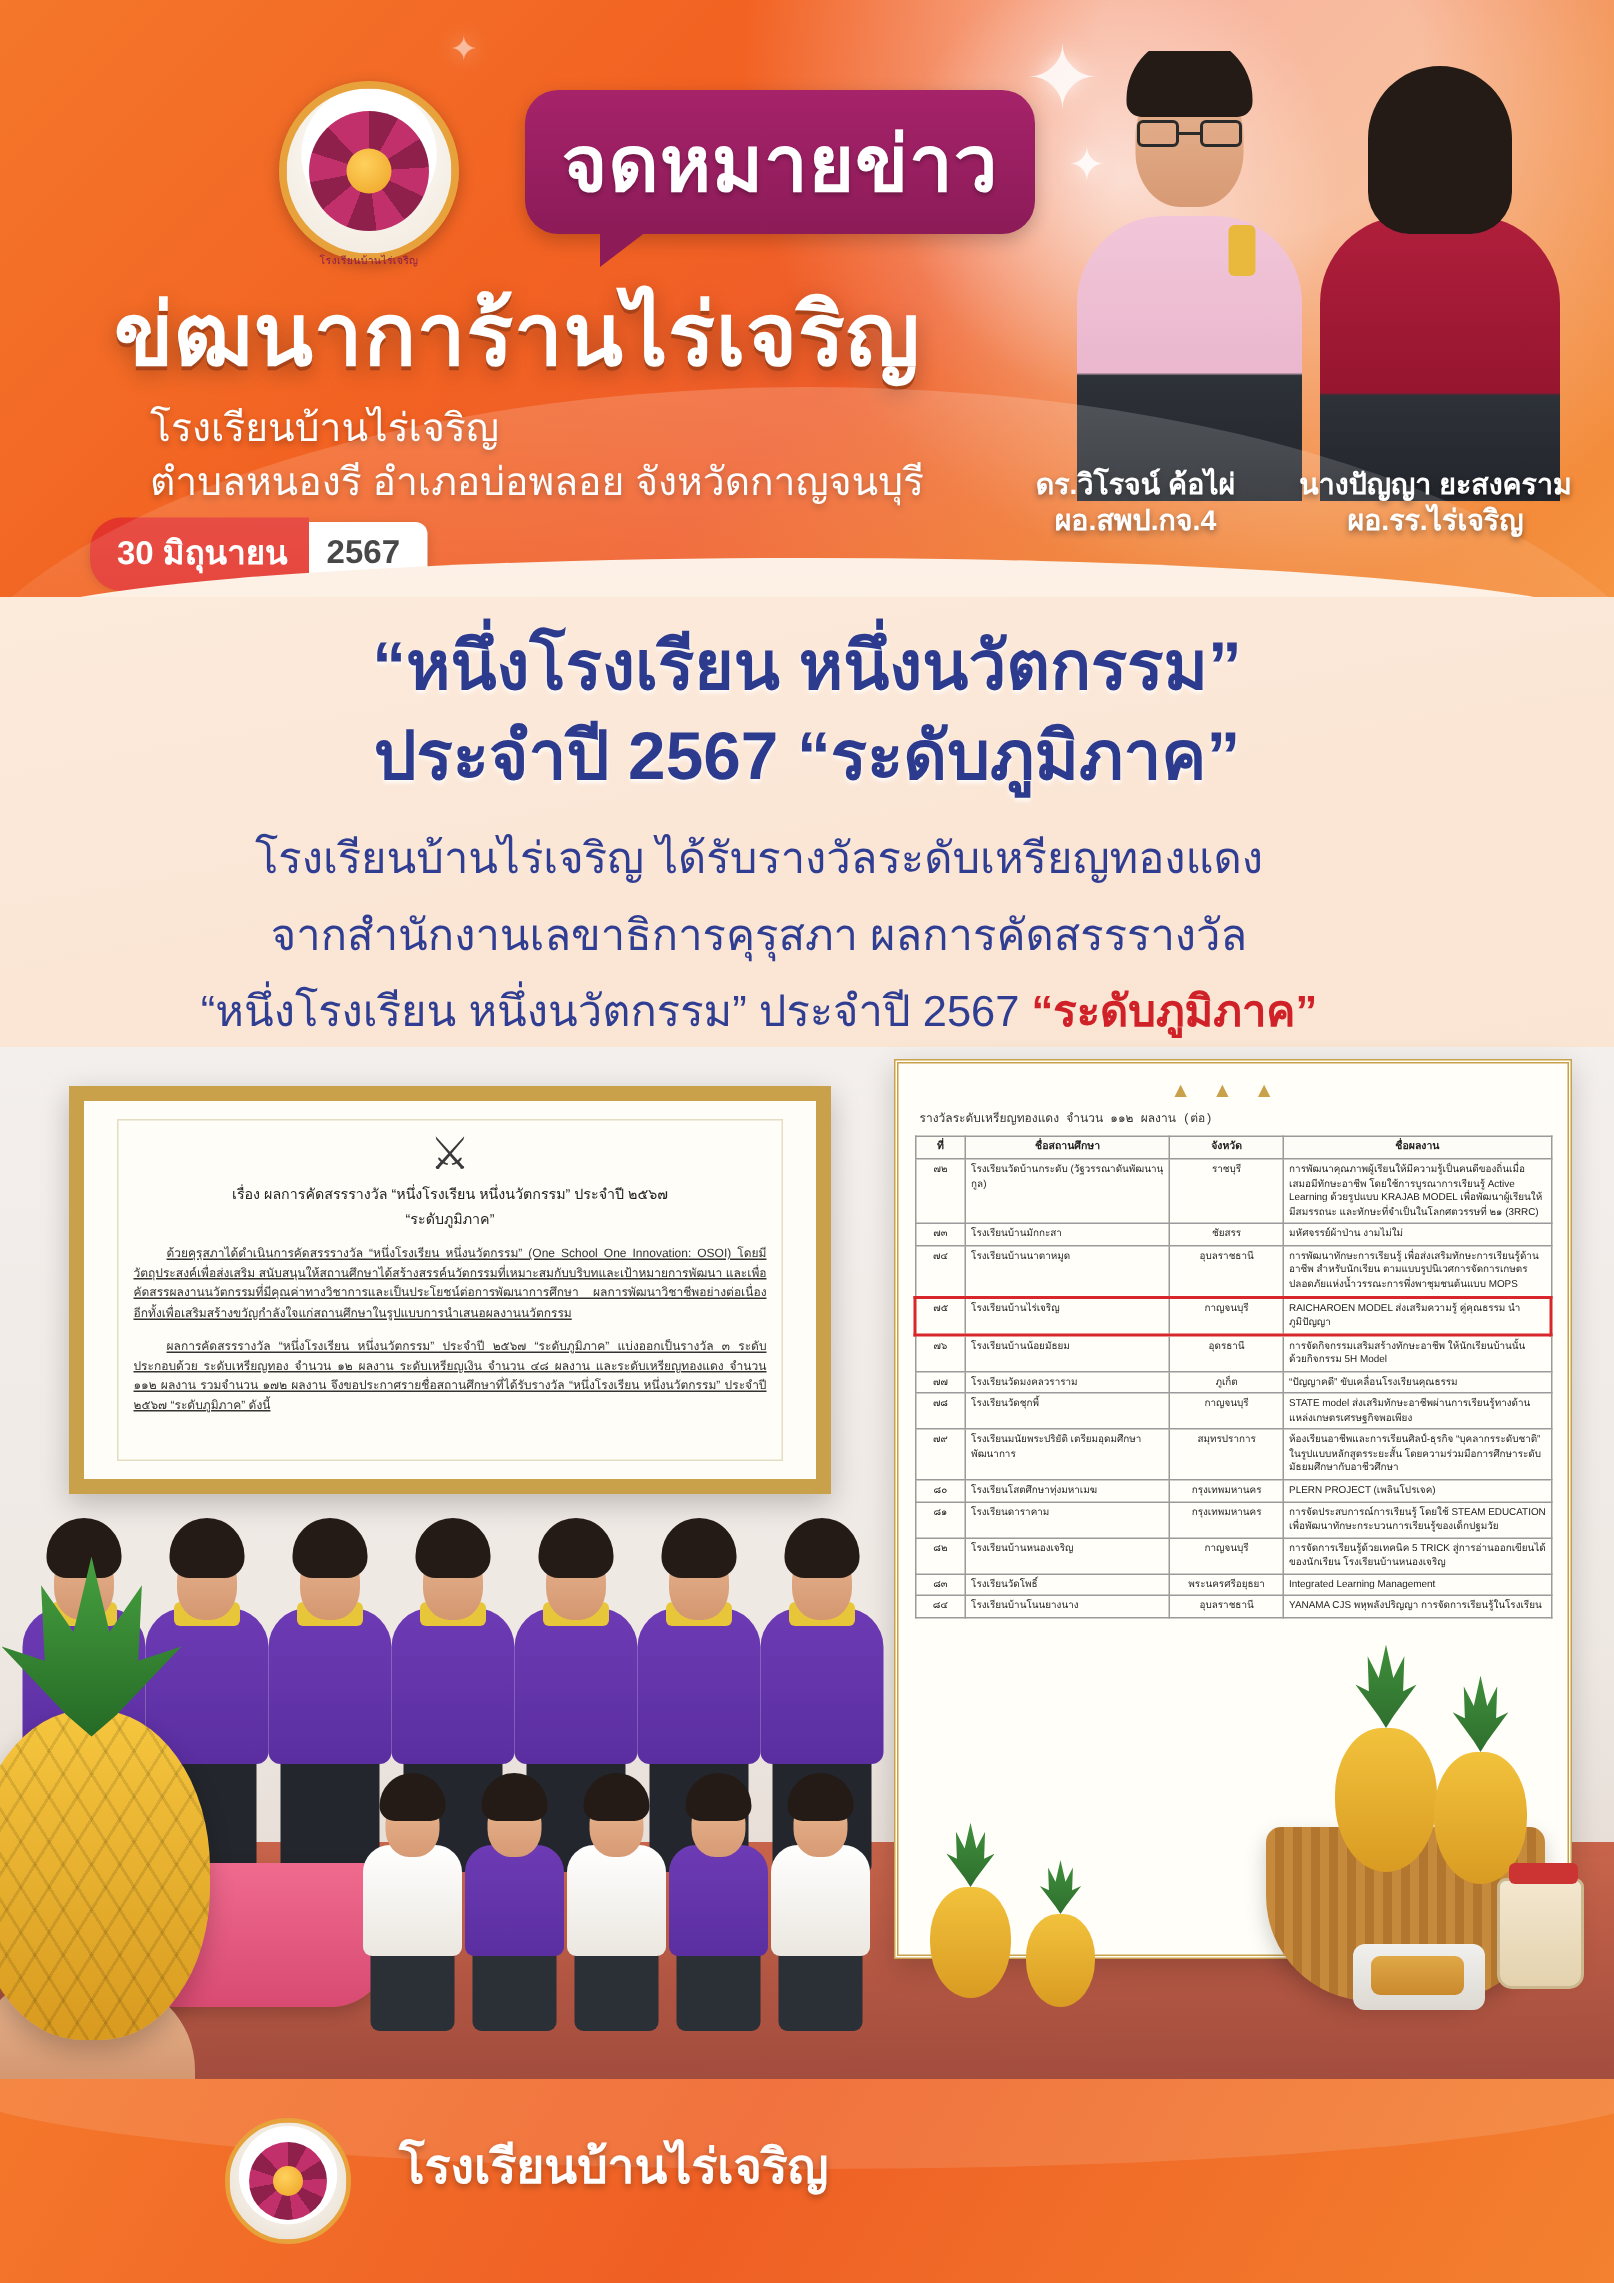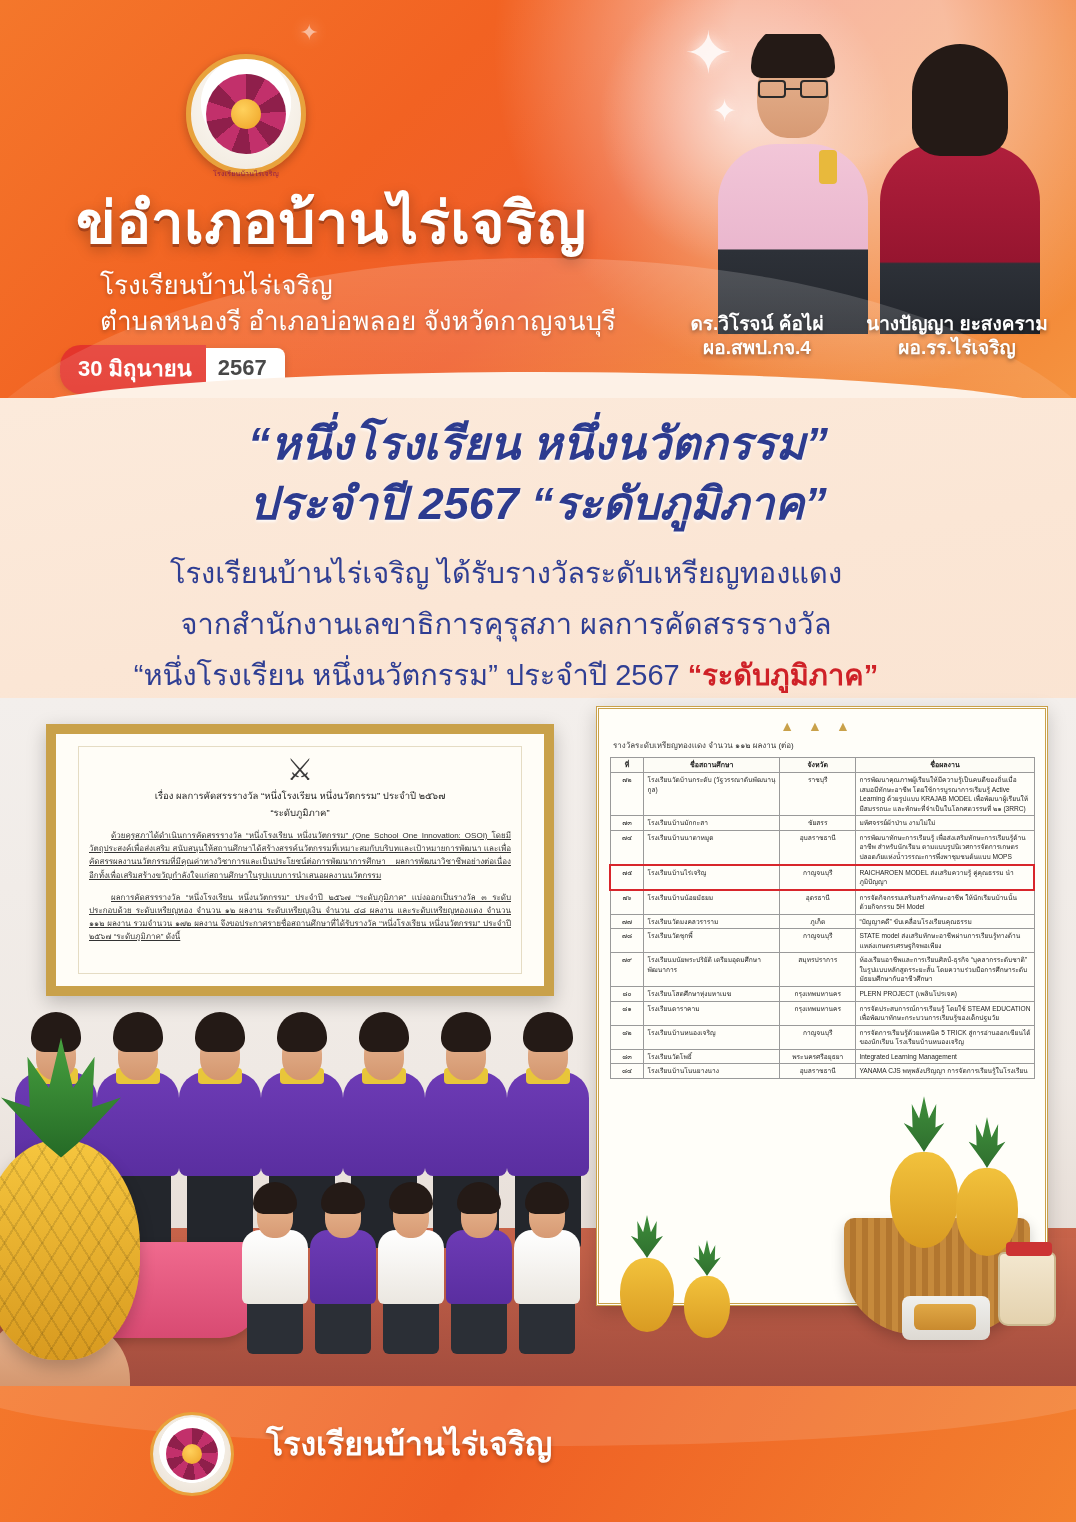--- a/index.html
+++ b/index.html
@@ -168,21 +168,20 @@
     text-shadow:0 2px 4px rgba(0,0,0,.45);
   }
   .p-name.n1{ left:662px; top:312px; }
   .p-name.n2{ left:862px; top:312px; }
 
   
   .award-title{
     position:absolute; left:0; top:414px; width:1076px; text-align:center;
     color:#2d3b8f; font-size:45px; font-weight:bold; line-height:1.33;
     text-shadow:0 2px 3px rgba(255,255,255,.85);
-    font-style:italic;
   }
   .body-text{
     position:absolute; left:0; top:548px; width:1012px; text-align:center;
     color:#2f3e93; font-size:29px; line-height:1.75;
   }
   .hl-red{ color:#cf2127; font-weight:bold; }
 
   
   .collage{
     position:absolute; left:0; top:698px; width:1076px; height:700px;
@@ -222,21 +221,21 @@
   
   .tbl-wrap{
     position:absolute; left:596px; top:8px; width:452px; height:600px;
     background:#fffef9;
     border:3px double #c9a14a;
     box-shadow:0 6px 18px rgba(0,0,0,.18);
     padding:10px 10px 4px;
     overflow:hidden;
   }
   .tbl-orn{ text-align:center; color:#c9a14a; font-size:14px; line-height:1; letter-spacing:14px;}
-  .tbl-cap{ font-size:8px; color:#333; margin:6px 0 5px 4px;}
+  .tbl-cap{ font-size:8px; color:#333; margin:6px 0 5px 4px;font-family:Liberation Mono, monospace;}
   table.awards{ width:100%; border-collapse:collapse; table-layout:fixed; }
   table.awards th, table.awards td{
     border:1px solid #9a9a9a; font-size:6.6px; color:#222;
     padding:2px 3px; vertical-align:top; line-height:1.45;
   }
   table.awards th{ text-align:center; font-weight:bold; background:#fdfcf6; font-size:7px;}
   table.awards td.c{ text-align:center; }
   table.awards col.c1{ width:8%; } table.awards col.c2{ width:32%; }
   table.awards col.c3{ width:18%; } table.awards col.c4{ width:42%; }
   tr.highlight td{ border-top:2px solid #d8262c; border-bottom:2px solid #d8262c; }
@@ -402,22 +401,25 @@
     <div class="hdr-gloss"></div>
     <div class="sparkle s1">✦</div>
     <div class="sparkle s2">✦</div>
     <div class="sparkle s3">✦</div>
 
     <div class="logo-badge">
       <div class="flower"></div>
     </div>
     <div class="logo-sub">โรงเรียนบ้านไร่เจริญ</div>
 
-
-    <div class="main-title">ข่อำเภอบ้านไร่เจริญ</div>
+    <div class="bubble">
+      <span class="bubble-text">จดหมายข่าว</span>
+    </div>
+
+    <div class="main-title">ข่ฒนาการ้านไร่เจริญ</div>
     <div class="school-line1">โรงเรียนบ้านไร่เจริญ</div>
     <div class="school-line2">ตำบลหนองรี อำเภอบ่อพลอย จังหวัดกาญจนบุรี</div>
 
     <div class="date-chip">
       <span class="date-day">30 มิถุนายน</span>
       <span class="date-year">2567</span>
     </div>
 
     <div class="portrait p1">
       <div class="person">

